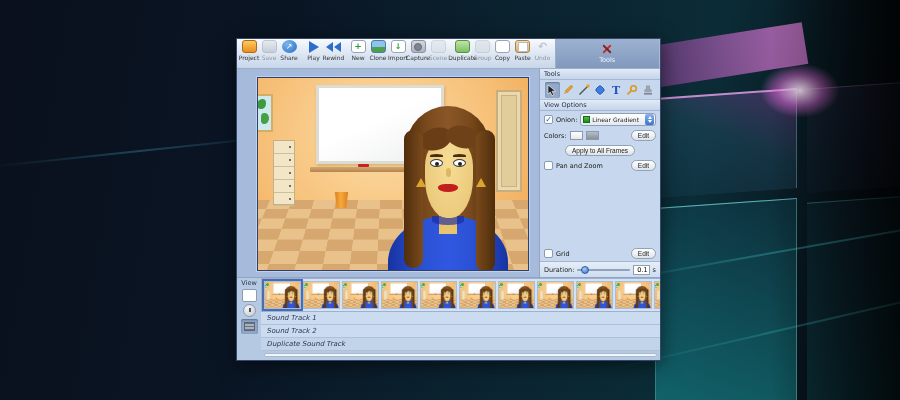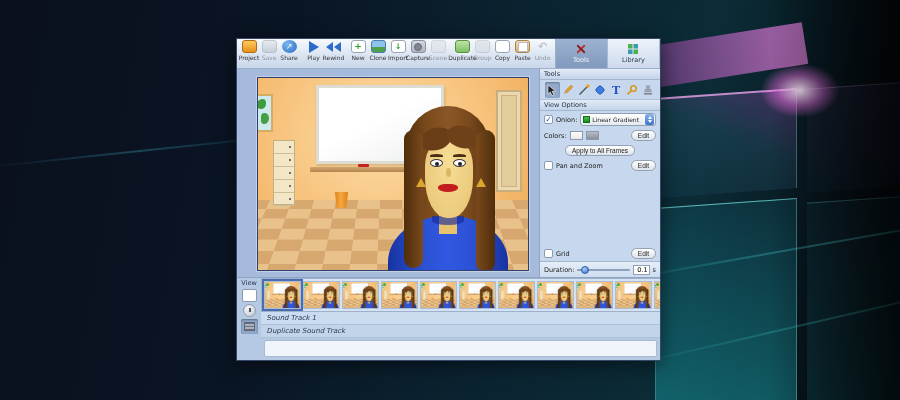--- a/index.html
+++ b/index.html
@@ -270,31 +270,20 @@
       <div class="tabs">
         <div class="tab active">
           <span>
             <svg width="12" height="12" viewBox="0 0 12 12">
                 <rect x="5.1" y="0.5" width="1.8" height="11" rx="0.9" transform="rotate(45 6 6)" fill="#c03028"></rect>
                 <rect x="5.1" y="0.5" width="1.8" height="11" rx="0.9" transform="rotate(-45 6 6)" fill="#8a1f1a"></rect>
               </svg>
           </span>
           <span class="tlbl">Tools</span>
         </div>
-        <div class="tab">
-          <span>
-            <svg width="12" height="12" viewBox="0 0 12 12">
-                <rect x="1" y="1" width="4.5" height="4.5" fill="#4cb04c"></rect>
-                <rect x="6.5" y="1" width="4.5" height="4.5" fill="#3a9ab0"></rect>
-                <rect x="1" y="6.5" width="4.5" height="4.5" fill="#3a9ab0"></rect>
-                <rect x="6.5" y="6.5" width="4.5" height="4.5" fill="#4cb04c"></rect>
-              </svg>
-          </span>
-          <span class="tlbl">Library</span>
-        </div>
       </div>
     </div>
 
     <div class="mid-row">
       <div class="canvas-panel">
         <div class="stage-border">
   <div class="scene">
     <div class="wall"></div>
     <div class="floorwrap">
                 <div class="floor"></div>
@@ -998,20 +987,23 @@
 
   </div>
 </div>
               </div>
               <div class="framedot"></div>
             </div>
           </div>
         <div class="trackrow">
             <span>Sound Track 1</span>
           </div>
+        <div class="trackrow">
+            <span>Sound Track 2</span>
+          </div>
         <div class="trackrow bg">
             <span>Duplicate Sound Track</span>
           </div>
         <div class="tl-scroll"></div>
       </div>
     </div>
   </div>
 
 </div>
 

